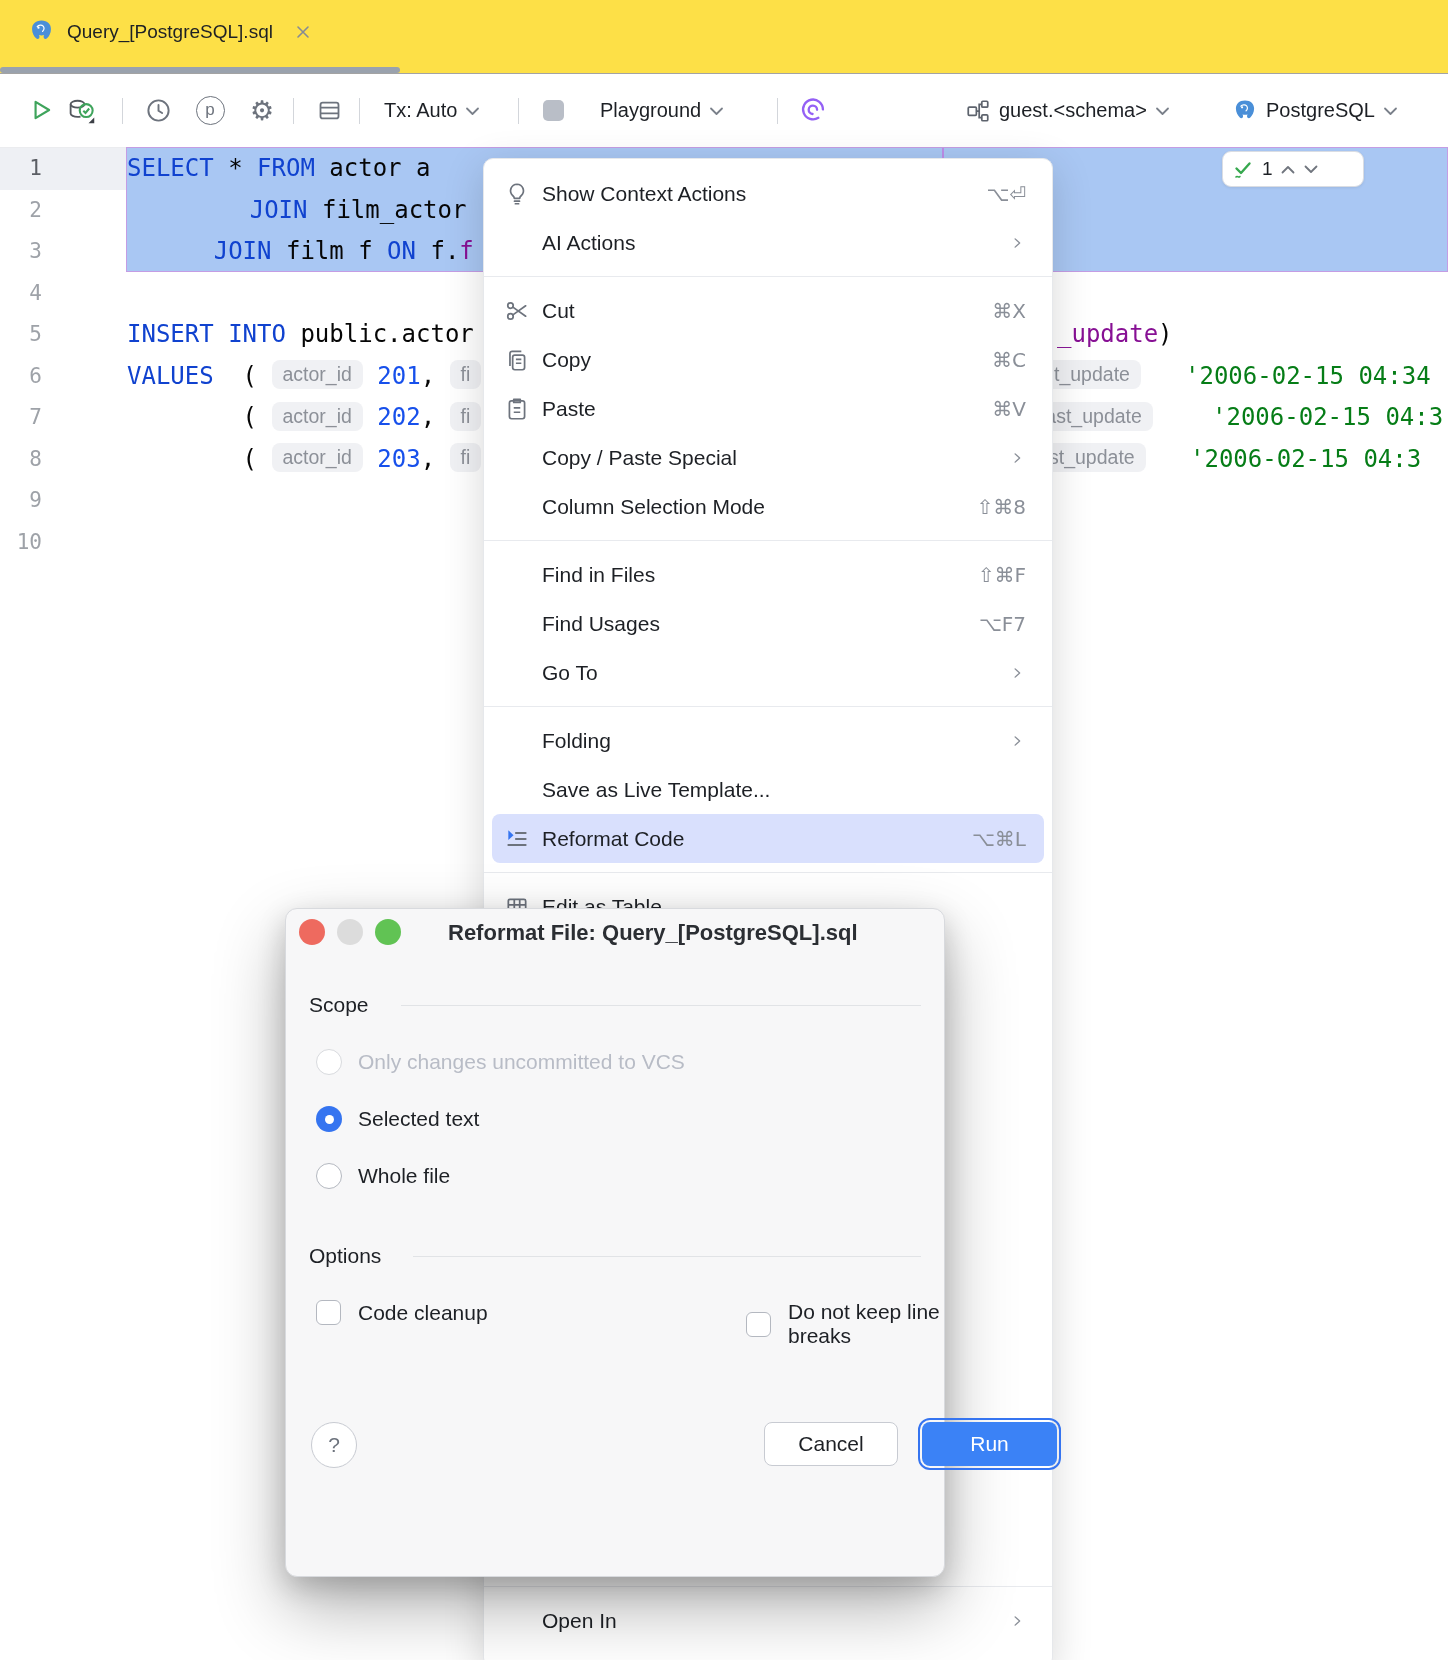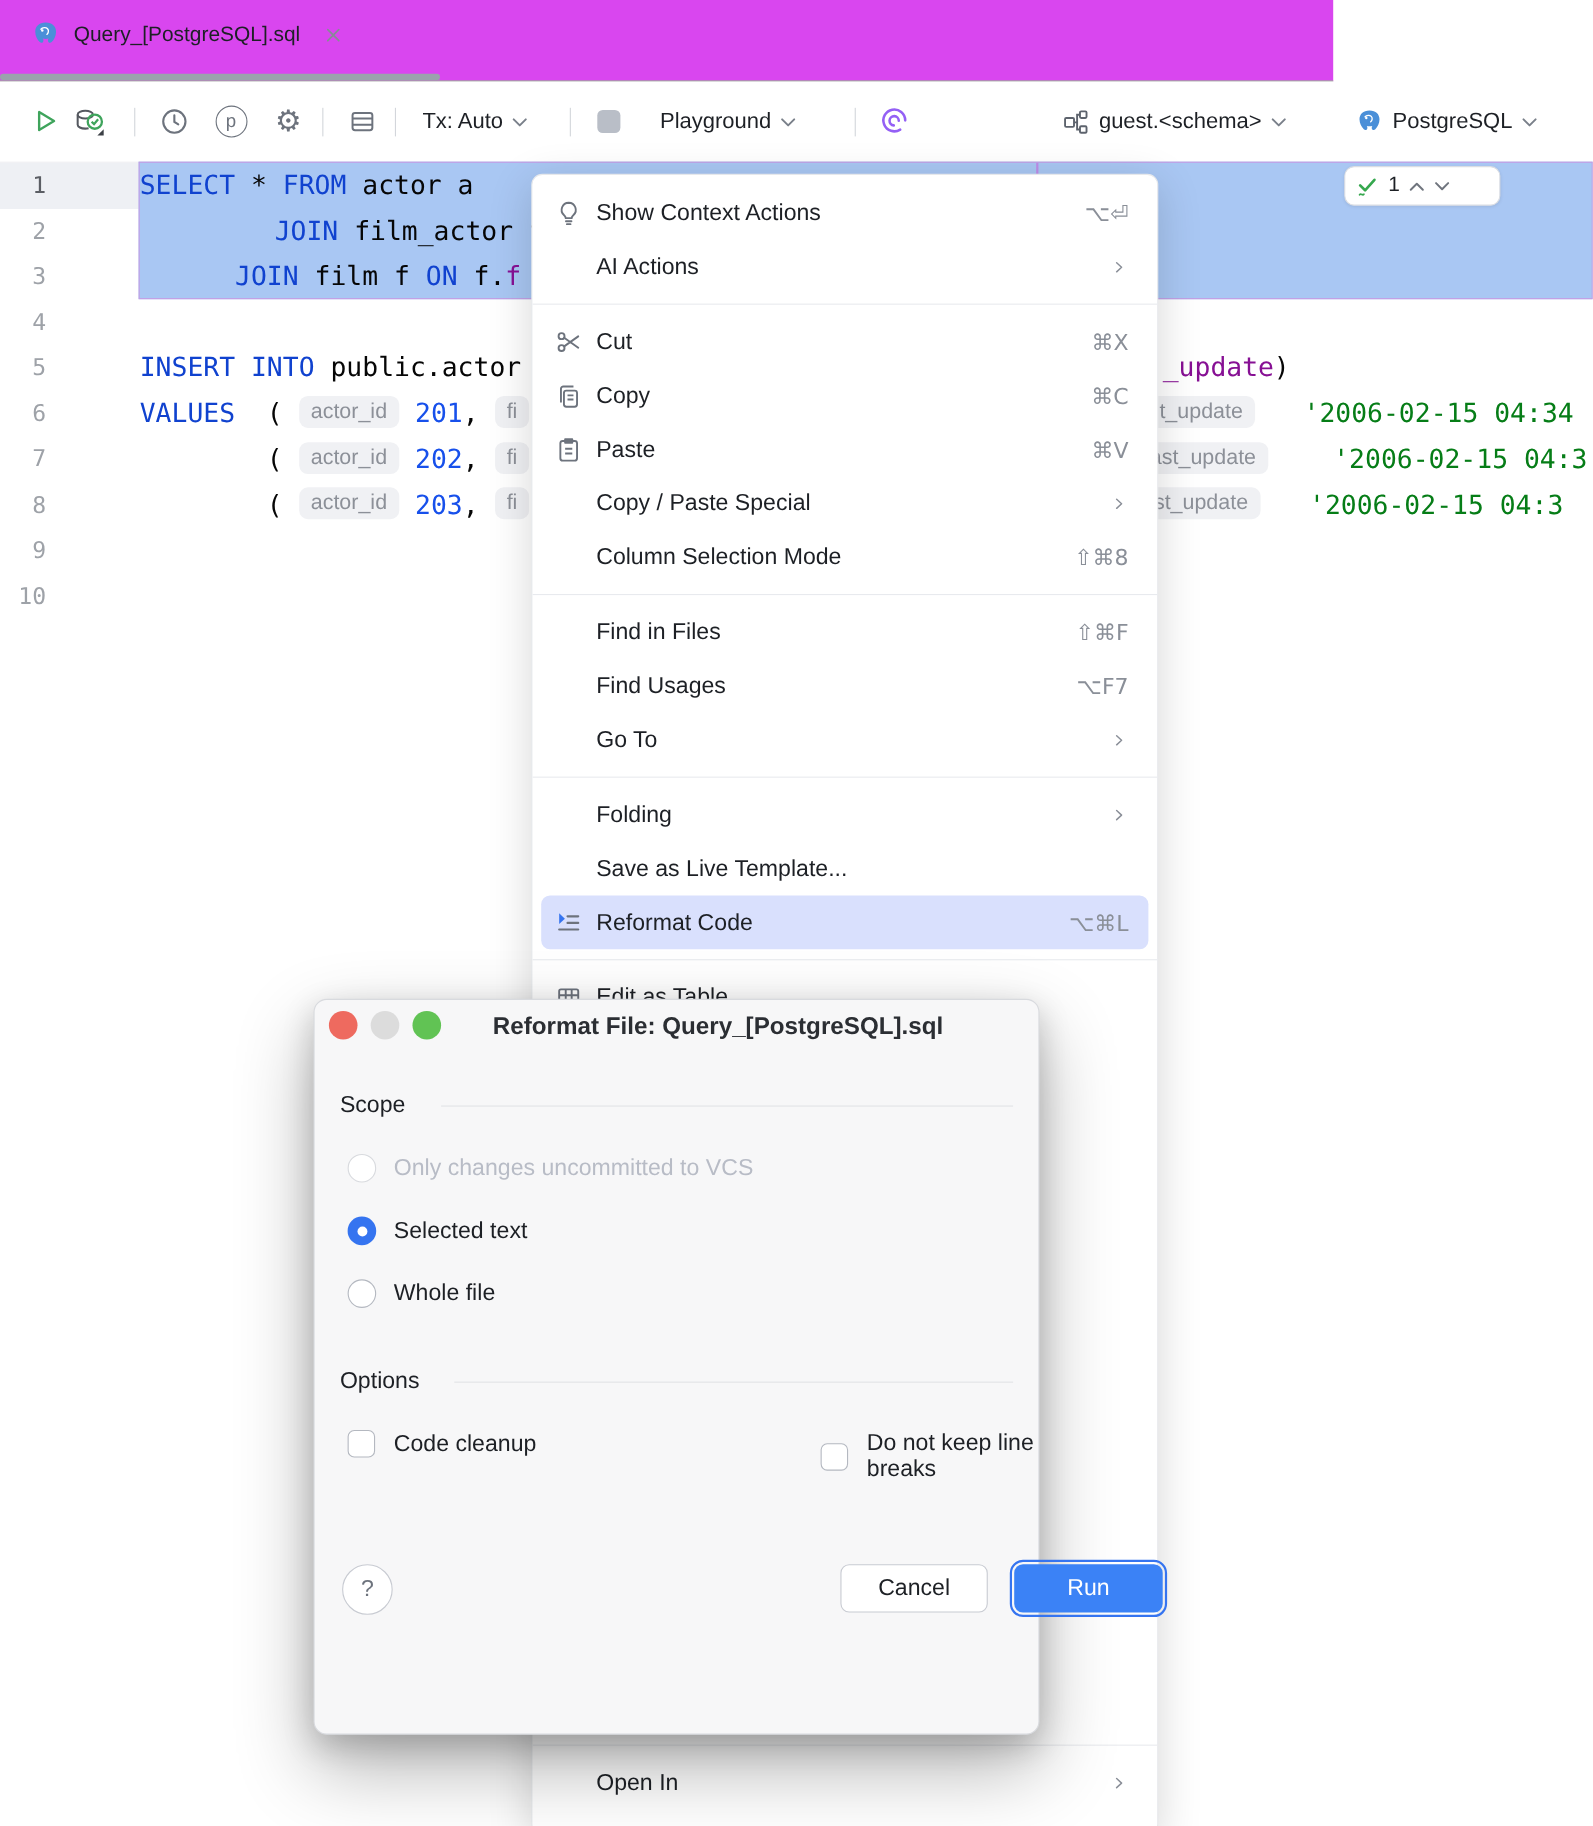--- a/index.html
+++ b/index.html
@@ -2,21 +2,21 @@
 <html><head>
 <meta charset="utf-8">
 <style>
   html,body{margin:0;padding:0;}
   body{
     width:1448px;height:1660px;position:relative;overflow:hidden;
     background:#ffffff;font-family:"Liberation Sans",sans-serif;
     -webkit-font-smoothing:antialiased;
   }
   
-  .tabbar{position:absolute;left:0;top:0;width:1212px;height:73px;background:#d946ef;border-bottom:3px solid #a3a3a3;}
+  .tabbar{position:absolute;left:0;top:0;width:1448px;height:73px;background:#fde047;border-bottom:1px solid #a3a3a3;}
   .tab{position:absolute;left:28px;top:18px;display:flex;align-items:center;gap:12px;}
   .tab-title{font-size:19px;color:#1d2025;}
   .tab-close{margin-left:10px;color:#868b94;cursor:pointer;display:flex;align-items:center;}
   .tab-underline{position:absolute;left:0;top:67px;width:400px;height:6px;background:#9aa2ad;border-radius:3px;}
   
   .toolbar{position:absolute;left:0;top:74px;width:1448px;height:73px;background:#fff;border-bottom:1px solid #ebecef;}
   .tbtn{position:absolute;top:17px;width:38px;height:38px;display:flex;align-items:center;justify-content:center;border-radius:6px;color:#6d737d;}
   .tsep{position:absolute;top:24px;width:1px;height:26px;background:#d3d6db;}
   .tlabel{position:absolute;top:0;height:73px;display:flex;align-items:center;gap:8px;font-size:20px;color:#1d2025;cursor:pointer;text-align:center;}
   .planP{width:27px;height:27px;border:1.7px solid #6d737d;border-radius:50%;display:flex;align-items:center;justify-content:center;font-size:17px;color:#6d737d;}

